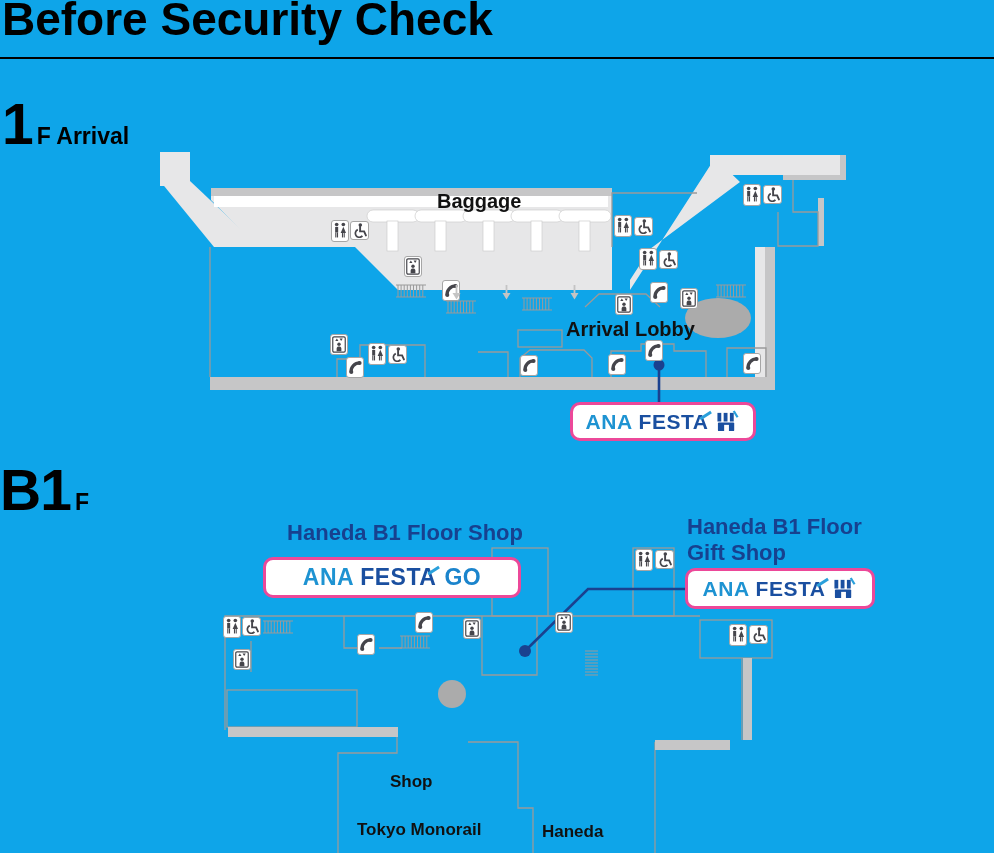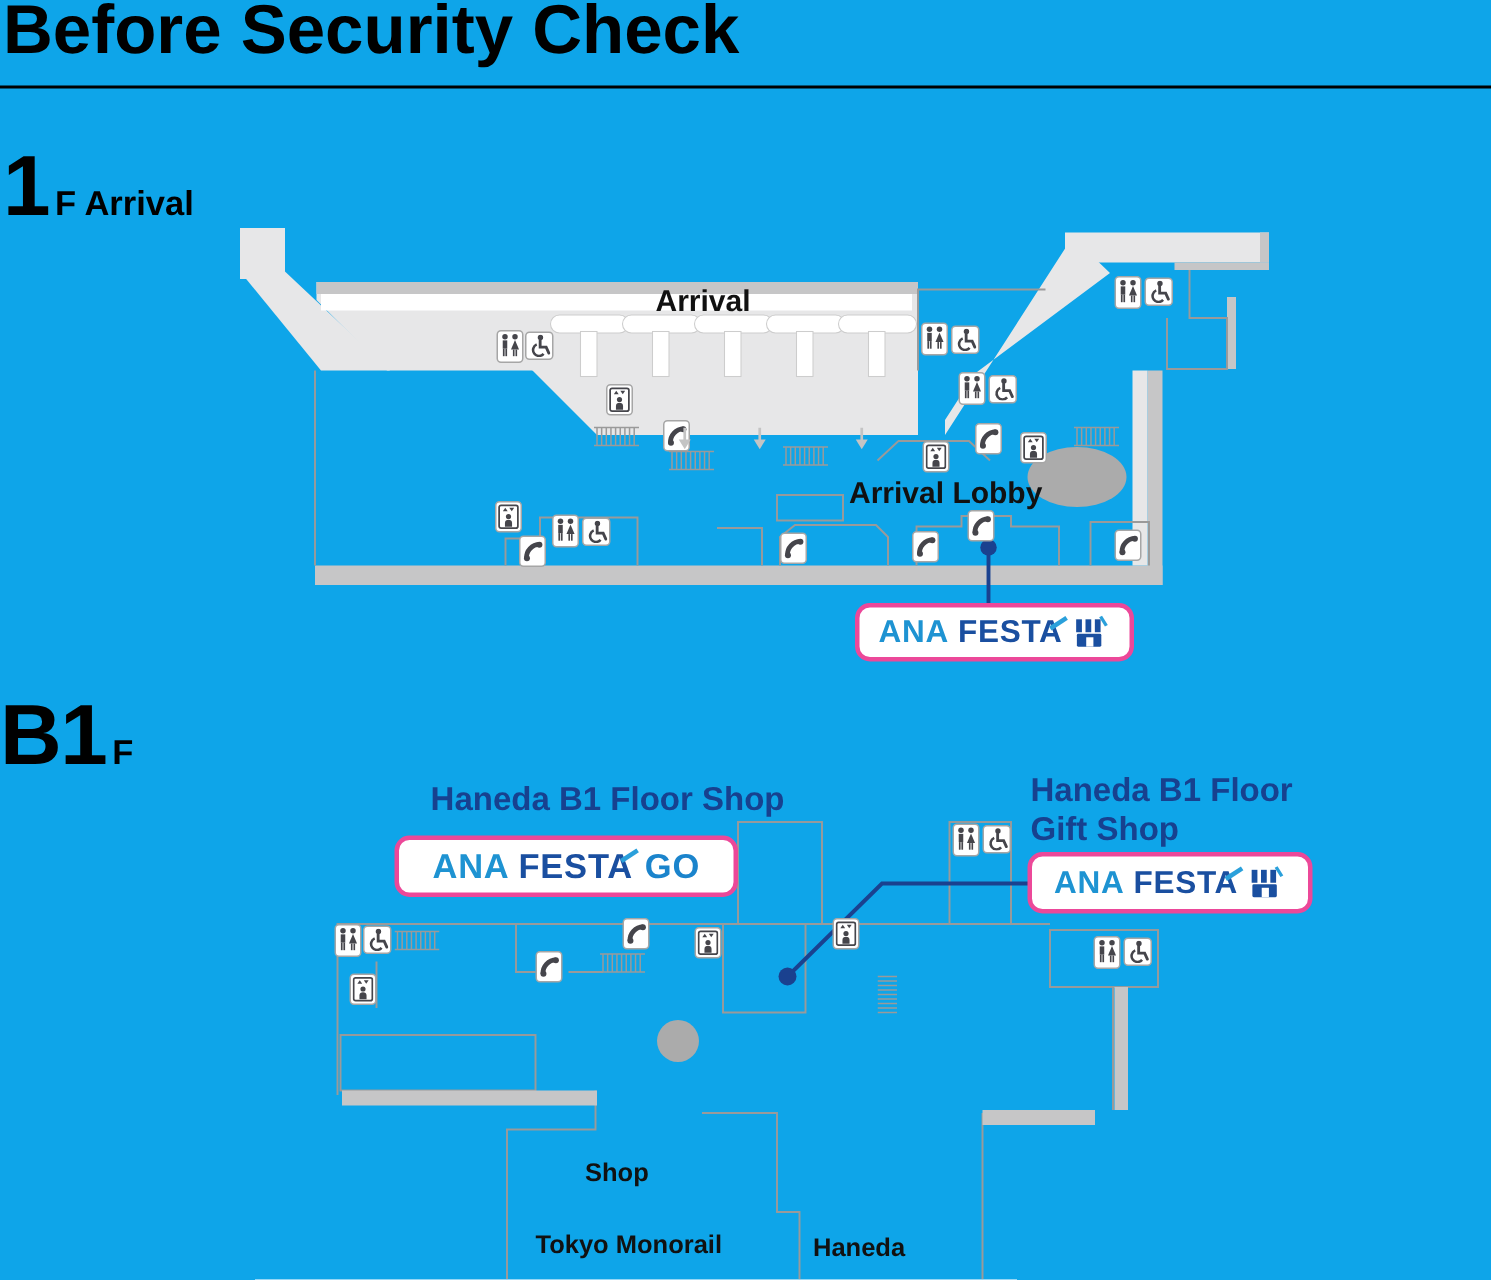--- a/index.html
+++ b/index.html
@@ -13,21 +13,21 @@
   .floor .small{font-size:23px;margin-left:4px;letter-spacing:0px;}
   .map-label{position:absolute;font-weight:bold;color:#111;white-space:nowrap;}
   .lbl-baggage{left:437px;top:190px;font-size:20px;}
   .lbl-arrival{left:566px;top:318px;font-size:20px;}
   .lbl-ticket{left:390px;top:772px;font-size:17px;}
   .lbl-monorail{left:357px;top:820px;font-size:17px;}
   .lbl-keikyu{left:542px;top:822px;font-size:17px;}
   .badge{position:absolute;display:flex;align-items:center;justify-content:center;gap:7px;
          background:#fff;border:3px solid #ec4899;border-radius:10px;box-sizing:border-box;cursor:pointer;}
   .badge-1f{left:570px;top:402px;width:186px;height:39px;}
-  .badge-go{left:263px;top:557px;width:229px;height:41px;}
+  .badge-go{left:263px;top:557px;width:258px;height:41px;}
   .badge-gift{left:685px;top:568px;width:190px;height:41px;}
   .logo{font-weight:bold;white-space:nowrap;letter-spacing:0.5px;font-size:21px;line-height:1;}
   .badge-go .logo{font-size:23px;}
   .logo .ana{color:#1E93D2;}
   .logo .festa{color:#1A4FA0;position:relative;margin-left:6px;display:inline-block;}
   .logo .festa i{position:absolute;right:-4px;top:3px;width:13px;height:2.5px;background:#2AA0DB;transform:rotate(-33deg);}
   .logo .go{color:#1B84CC;margin-left:8px;}
   .caption{position:absolute;font-weight:bold;color:#17418F;font-size:22px;white-space:nowrap;line-height:26px;}
   .cap-1f{left:566px;top:448px;}
   .cap-go{left:251px;top:520px;width:272px;text-align:right;}
@@ -388,21 +388,21 @@
             <rect x="9.9" y="9.9" width="1" height="4.1"></rect>
           </g>
         </svg></div>
       <div class="map-icon boxed" style="left: 749px; top: 625px;"><svg width="15" height="15" viewBox="0 0 14 15">
           <circle cx="7.8" cy="2" r="1.8" fill="#45454B"></circle>
           <path d="M7.6 3.8v4.6h4l1.8 4" stroke="#45454B" stroke-width="1.9" fill="none" stroke-linecap="round"></path>
           <path d="M9.9 12.9a4 4 0 1 1-4.6-6.3" stroke="#45454B" stroke-width="1.7" fill="none"></path>
         </svg></div>
     </div>
 
-  <div class="map-label lbl-baggage">Arrival</div>
+  <div class="map-label lbl-baggage">Baggage</div>
   <div class="map-label lbl-arrival">Arrival Lobby</div>
   <div class="map-label lbl-ticket">Shop</div>
   <div class="map-label lbl-monorail">Tokyo Monorail</div>
   <div class="map-label lbl-keikyu">Haneda</div>
 
   <div class="badge badge-1f">
     <span class="logo"><span class="ana">ANA</span><span class="festa"><span>FESTA</span><i></i></span></span>
     <svg width="25" height="23" viewBox="0 0 26 24">
       <g fill="#1A4FA0">
         <rect x="3" y="13" width="17" height="9" rx="1"></rect>

